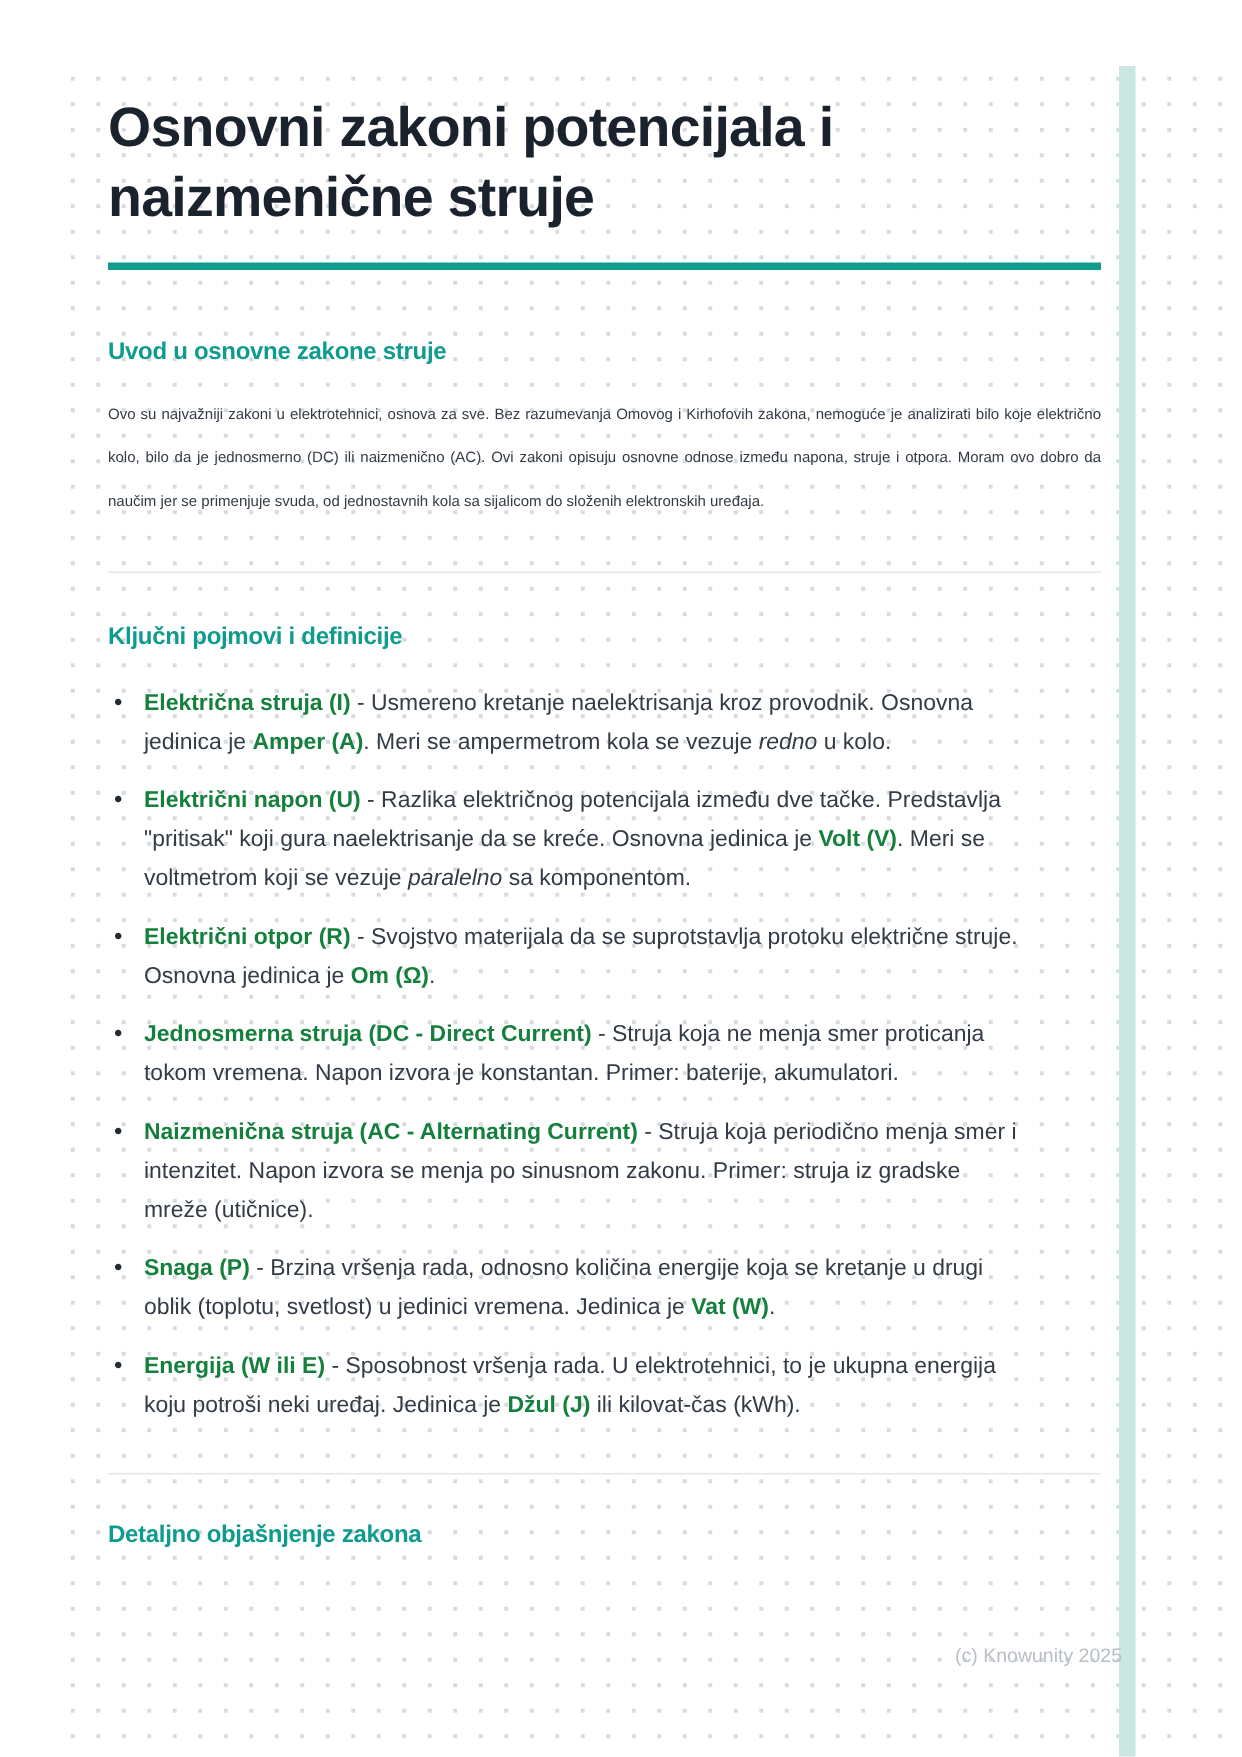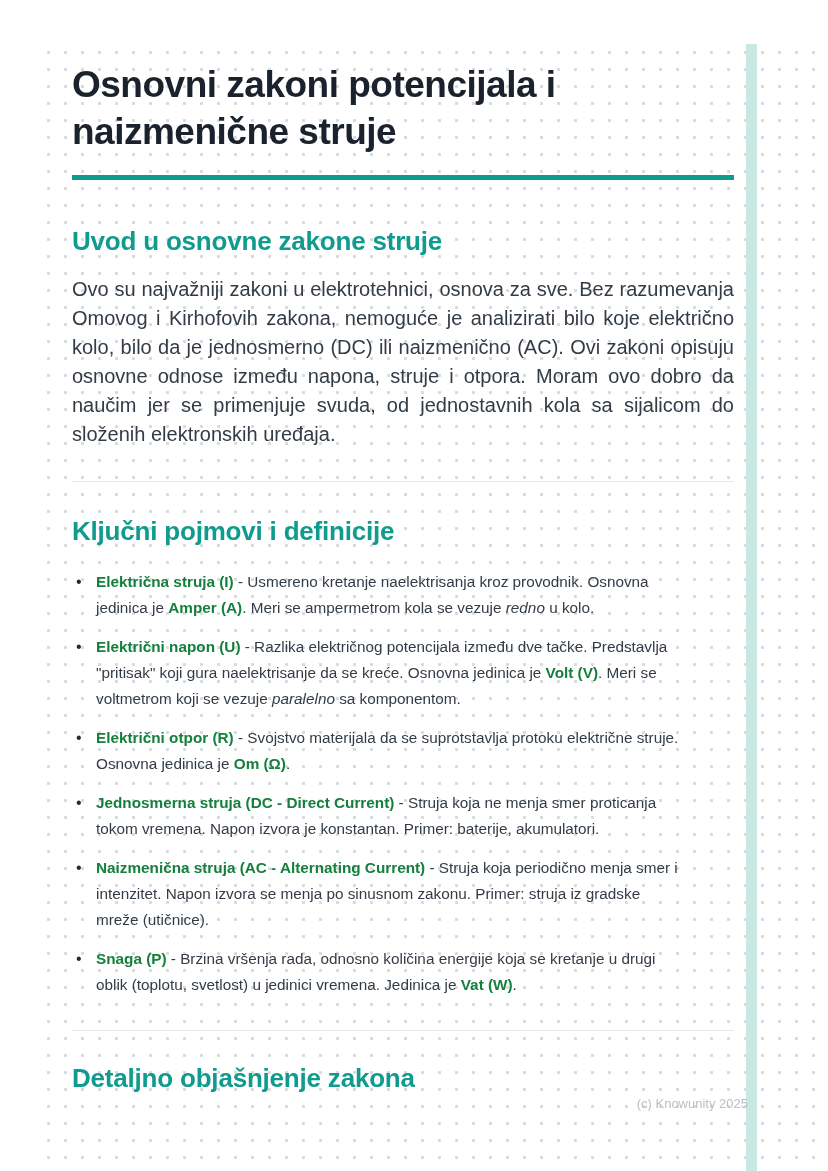--- a/index.html
+++ b/index.html
@@ -30,26 +30,26 @@
     position:absolute;left:72px;top:62px;width:662px;
   }
   .page-title{
     font-size:37px;font-weight:800;line-height:1.26;color:var(--ink);
     letter-spacing:-0.5px;
   }
   .title-rule{
     margin-top:20px;height:5px;background:var(--accent);border:none;width:100%;
   }
   .section-heading{
-    color:var(--accent);font-size:26px;font-weight:700;letter-spacing:-0.2px;
+    color:var(--accent);font-size:16px;font-weight:700;letter-spacing:-0.2px;
   }
   .h-intro{margin-top:46px;}
   .intro-paragraph{
     margin-top:18px;
-    font-size:20px;line-height:29px;color:var(--body);
+    font-size:10px;line-height:29px;color:var(--body);
     text-align:justify;
   }
   .divider{
     border:none;border-top:1px solid #e4e7e9;margin-top:32px;
   }
   .h-terms{margin-top:34px;}
   .terms-list{
     margin-top:22px;list-style:none;width:610px;
   }
   .terms-list li{
@@ -85,20 +85,21 @@
     <hr class="divider">
 
     <h2 class="section-heading h-terms">Ključni pojmovi i definicije</h2>
     <ul class="terms-list">
         <li><span class="b">Električna struja (I)</span><span> - Usmereno kretanje naelektrisanja kroz provodnik. Osnovna jedinica je </span><span class="b">Amper (A)</span><span>. Meri se ampermetrom kola se vezuje </span><span class="i">redno</span><span> u kolo.</span></li>
         <li><span class="b">Električni napon (U)</span><span> - Razlika električnog potencijala između dve tačke. Predstavlja "pritisak" koji gura naelektrisanje da se kreće. Osnovna jedinica je </span><span class="b">Volt (V)</span><span>. Meri se voltmetrom koji se vezuje </span><span class="i">paralelno</span><span> sa komponentom.</span></li>
         <li><span class="b">Električni otpor (R)</span><span> - Svojstvo materijala da se suprotstavlja protoku električne struje. Osnovna jedinica je </span><span class="b">Om (Ω)</span><span>.</span></li>
         <li><span class="b">Jednosmerna struja (DC - Direct Current)</span><span> - Struja koja ne menja smer proticanja tokom vremena. Napon izvora je konstantan. Primer: baterije, akumulatori.</span></li>
         <li><span class="b">Naizmenična struja (AC - Alternating Current)</span><span> - Struja koja periodično menja smer i intenzitet. Napon izvora se menja po sinusnom zakonu. Primer: struja iz gradske mreže (utičnice).</span></li>
         <li><span class="b">Snaga (P)</span><span> - Brzina vršenja rada, odnosno količina energije koja se kretanje u drugi oblik (toplotu, svetlost) u jedinici vremena. Jedinica je </span><span class="b">Vat (W)</span><span>.</span></li>
+        <li><span class="b">Energija (W ili E)</span><span> - Sposobnost vršenja rada. U elektrotehnici, to je ukupna energija koju potroši neki uređaj. Jedinica je </span><span class="b">Džul (J)</span><span> ili kilovat-čas (kWh).</span></li>
       </ul>
 
     <hr class="divider">
 
     <h2 class="section-heading h-laws">Detaljno objašnjenje zakona</h2>
   </div>
 
   <div class="footer-note">(c) Knowunity 2025</div>
 </div>
 

